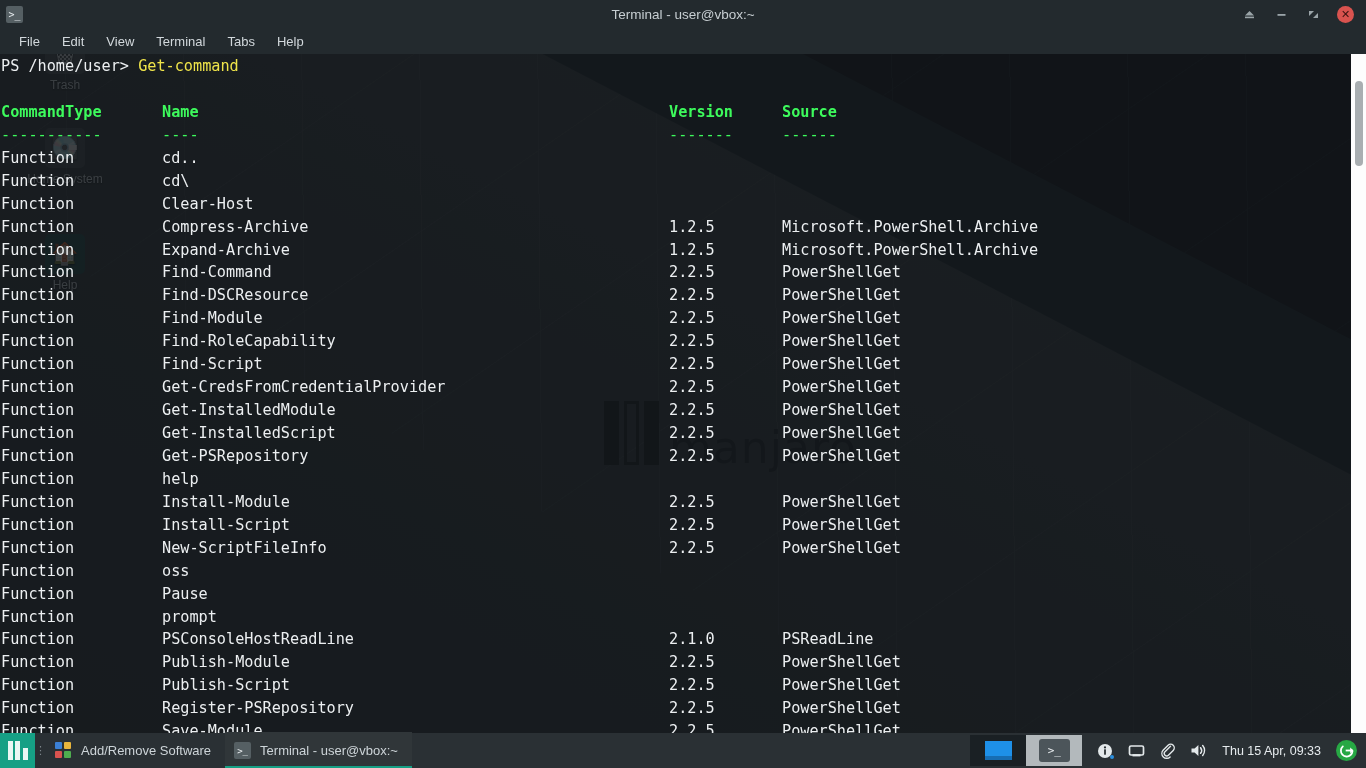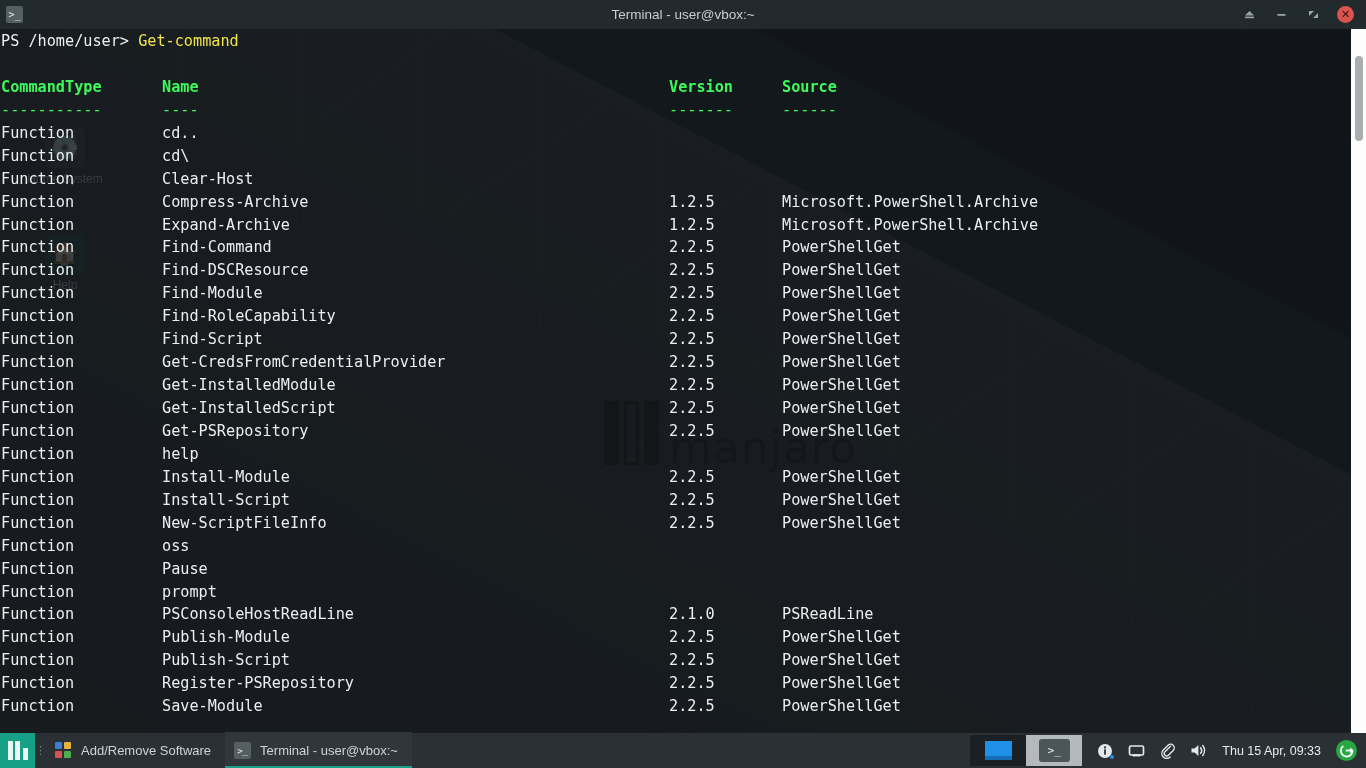--- a/index.html
+++ b/index.html
@@ -220,20 +220,24 @@
     <div id="wp-watermark">
       <div id="wp-mark">
         <i class="b1"></i>
           <i class="b2"></i>
           <i class="b3"></i>
       </div>
       <div id="wp-wordmark">manjaro</div>
     </div>
   </div>
 
+  <div class="desk-icon" id="desk-trash">
+    <div class="glyph">🗑</div>
+    <div>Trash</div>
+  </div>
   <div class="desk-icon" id="desk-fs">
     <div class="glyph">💽</div>
     <div>Home System</div>
   </div>
   <div class="desk-icon" id="desk-home">
     <div class="glyph">🏠</div>
     <div>Help</div>
   </div>
 
   <div id="term-window">
@@ -256,20 +260,28 @@
         <div class="tb-btn">
           <svg width="13" height="13" viewBox="0 0 13 13">
               <path d="M2 3 L7 3 L2 8 Z" fill="#9aa4a8"></path>
               <path d="M11 10 L6 10 L11 5 Z" fill="#9aa4a8"></path>
             </svg>
         </div>
         <div id="tb-close">✕</div>
       </div>
     </div>
 
+    <div id="menubar">
+      <div class="menu-item">File</div>
+      <div class="menu-item">Edit</div>
+      <div class="menu-item">View</div>
+      <div class="menu-item">Terminal</div>
+      <div class="menu-item">Tabs</div>
+      <div class="menu-item">Help</div>
+    </div>
 
     <div id="term-body">
       <div id="term-text"><div class="ln" style="position: relative;"><span class="c-white" style="position: absolute; left: 0px;">PS /home/user&gt;</span><span class="c-yellow" style="position: absolute; left: 137.13px;">Get-command</span></div><div class="ln" style="position: relative;"></div><div class="ln" style="position: relative;"><span class="c-green" style="position: absolute; left: 0px;">CommandType</span><span class="c-green" style="position: absolute; left: 161px;">Name</span><span class="c-green" style="position: absolute; left: 668px;">Version</span><span class="c-green" style="position: absolute; left: 781px;">Source</span></div><div class="ln" style="position: relative;"><span class="c-green-dim" style="position: absolute; left: 0px;">-----------</span><span class="c-green-dim" style="position: absolute; left: 161px;">----</span><span class="c-green-dim" style="position: absolute; left: 668px;">-------</span><span class="c-green-dim" style="position: absolute; left: 781px;">------</span></div><div class="ln" style="position: relative;"><span class="c-white" style="position: absolute; left: 0px;">Function</span><span class="c-white" style="position: absolute; left: 161px;">cd..</span></div><div class="ln" style="position: relative;"><span class="c-white" style="position: absolute; left: 0px;">Function</span><span class="c-white" style="position: absolute; left: 161px;">cd\</span></div><div class="ln" style="position: relative;"><span class="c-white" style="position: absolute; left: 0px;">Function</span><span class="c-white" style="position: absolute; left: 161px;">Clear-Host</span></div><div class="ln" style="position: relative;"><span class="c-white" style="position: absolute; left: 0px;">Function</span><span class="c-white" style="position: absolute; left: 161px;">Compress-Archive</span><span class="c-white" style="position: absolute; left: 668px;">1.2.5</span><span class="c-white" style="position: absolute; left: 781px;">Microsoft.PowerShell.Archive</span></div><div class="ln" style="position: relative;"><span class="c-white" style="position: absolute; left: 0px;">Function</span><span class="c-white" style="position: absolute; left: 161px;">Expand-Archive</span><span class="c-white" style="position: absolute; left: 668px;">1.2.5</span><span class="c-white" style="position: absolute; left: 781px;">Microsoft.PowerShell.Archive</span></div><div class="ln" style="position: relative;"><span class="c-white" style="position: absolute; left: 0px;">Function</span><span class="c-white" style="position: absolute; left: 161px;">Find-Command</span><span class="c-white" style="position: absolute; left: 668px;">2.2.5</span><span class="c-white" style="position: absolute; left: 781px;">PowerShellGet</span></div><div class="ln" style="position: relative;"><span class="c-white" style="position: absolute; left: 0px;">Function</span><span class="c-white" style="position: absolute; left: 161px;">Find-DSCResource</span><span class="c-white" style="position: absolute; left: 668px;">2.2.5</span><span class="c-white" style="position: absolute; left: 781px;">PowerShellGet</span></div><div class="ln" style="position: relative;"><span class="c-white" style="position: absolute; left: 0px;">Function</span><span class="c-white" style="position: absolute; left: 161px;">Find-Module</span><span class="c-white" style="position: absolute; left: 668px;">2.2.5</span><span class="c-white" style="position: absolute; left: 781px;">PowerShellGet</span></div><div class="ln" style="position: relative;"><span class="c-white" style="position: absolute; left: 0px;">Function</span><span class="c-white" style="position: absolute; left: 161px;">Find-RoleCapability</span><span class="c-white" style="position: absolute; left: 668px;">2.2.5</span><span class="c-white" style="position: absolute; left: 781px;">PowerShellGet</span></div><div class="ln" style="position: relative;"><span class="c-white" style="position: absolute; left: 0px;">Function</span><span class="c-white" style="position: absolute; left: 161px;">Find-Script</span><span class="c-white" style="position: absolute; left: 668px;">2.2.5</span><span class="c-white" style="position: absolute; left: 781px;">PowerShellGet</span></div><div class="ln" style="position: relative;"><span class="c-white" style="position: absolute; left: 0px;">Function</span><span class="c-white" style="position: absolute; left: 161px;">Get-CredsFromCredentialProvider</span><span class="c-white" style="position: absolute; left: 668px;">2.2.5</span><span class="c-white" style="position: absolute; left: 781px;">PowerShellGet</span></div><div class="ln" style="position: relative;"><span class="c-white" style="position: absolute; left: 0px;">Function</span><span class="c-white" style="position: absolute; left: 161px;">Get-InstalledModule</span><span class="c-white" style="position: absolute; left: 668px;">2.2.5</span><span class="c-white" style="position: absolute; left: 781px;">PowerShellGet</span></div><div class="ln" style="position: relative;"><span class="c-white" style="position: absolute; left: 0px;">Function</span><span class="c-white" style="position: absolute; left: 161px;">Get-InstalledScript</span><span class="c-white" style="position: absolute; left: 668px;">2.2.5</span><span class="c-white" style="position: absolute; left: 781px;">PowerShellGet</span></div><div class="ln" style="position: relative;"><span class="c-white" style="position: absolute; left: 0px;">Function</span><span class="c-white" style="position: absolute; left: 161px;">Get-PSRepository</span><span class="c-white" style="position: absolute; left: 668px;">2.2.5</span><span class="c-white" style="position: absolute; left: 781px;">PowerShellGet</span></div><div class="ln" style="position: relative;"><span class="c-white" style="position: absolute; left: 0px;">Function</span><span class="c-white" style="position: absolute; left: 161px;">help</span></div><div class="ln" style="position: relative;"><span class="c-white" style="position: absolute; left: 0px;">Function</span><span class="c-white" style="position: absolute; left: 161px;">Install-Module</span><span class="c-white" style="position: absolute; left: 668px;">2.2.5</span><span class="c-white" style="position: absolute; left: 781px;">PowerShellGet</span></div><div class="ln" style="position: relative;"><span class="c-white" style="position: absolute; left: 0px;">Function</span><span class="c-white" style="position: absolute; left: 161px;">Install-Script</span><span class="c-white" style="position: absolute; left: 668px;">2.2.5</span><span class="c-white" style="position: absolute; left: 781px;">PowerShellGet</span></div><div class="ln" style="position: relative;"><span class="c-white" style="position: absolute; left: 0px;">Function</span><span class="c-white" style="position: absolute; left: 161px;">New-ScriptFileInfo</span><span class="c-white" style="position: absolute; left: 668px;">2.2.5</span><span class="c-white" style="position: absolute; left: 781px;">PowerShellGet</span></div><div class="ln" style="position: relative;"><span class="c-white" style="position: absolute; left: 0px;">Function</span><span class="c-white" style="position: absolute; left: 161px;">oss</span></div><div class="ln" style="position: relative;"><span class="c-white" style="position: absolute; left: 0px;">Function</span><span class="c-white" style="position: absolute; left: 161px;">Pause</span></div><div class="ln" style="position: relative;"><span class="c-white" style="position: absolute; left: 0px;">Function</span><span class="c-white" style="position: absolute; left: 161px;">prompt</span></div><div class="ln" style="position: relative;"><span class="c-white" style="position: absolute; left: 0px;">Function</span><span class="c-white" style="position: absolute; left: 161px;">PSConsoleHostReadLine</span><span class="c-white" style="position: absolute; left: 668px;">2.1.0</span><span class="c-white" style="position: absolute; left: 781px;">PSReadLine</span></div><div class="ln" style="position: relative;"><span class="c-white" style="position: absolute; left: 0px;">Function</span><span class="c-white" style="position: absolute; left: 161px;">Publish-Module</span><span class="c-white" style="position: absolute; left: 668px;">2.2.5</span><span class="c-white" style="position: absolute; left: 781px;">PowerShellGet</span></div><div class="ln" style="position: relative;"><span class="c-white" style="position: absolute; left: 0px;">Function</span><span class="c-white" style="position: absolute; left: 161px;">Publish-Script</span><span class="c-white" style="position: absolute; left: 668px;">2.2.5</span><span class="c-white" style="position: absolute; left: 781px;">PowerShellGet</span></div><div class="ln" style="position: relative;"><span class="c-white" style="position: absolute; left: 0px;">Function</span><span class="c-white" style="position: absolute; left: 161px;">Register-PSRepository</span><span class="c-white" style="position: absolute; left: 668px;">2.2.5</span><span class="c-white" style="position: absolute; left: 781px;">PowerShellGet</span></div><div class="ln last-row" style="position: relative;"><span class="c-white" style="position: absolute; left: 0px;">Function</span><span class="c-white" style="position: absolute; left: 161px;">Save-Module</span><span class="c-white" style="position: absolute; left: 668px;">2.2.5</span><span class="c-white" style="position: absolute; left: 781px;">PowerShellGet</span></div></div>
       <div id="term-scrollbar">
         <div id="term-scroll-thumb"></div>
       </div>
     </div>
   </div>
 
   <div id="taskbar">

